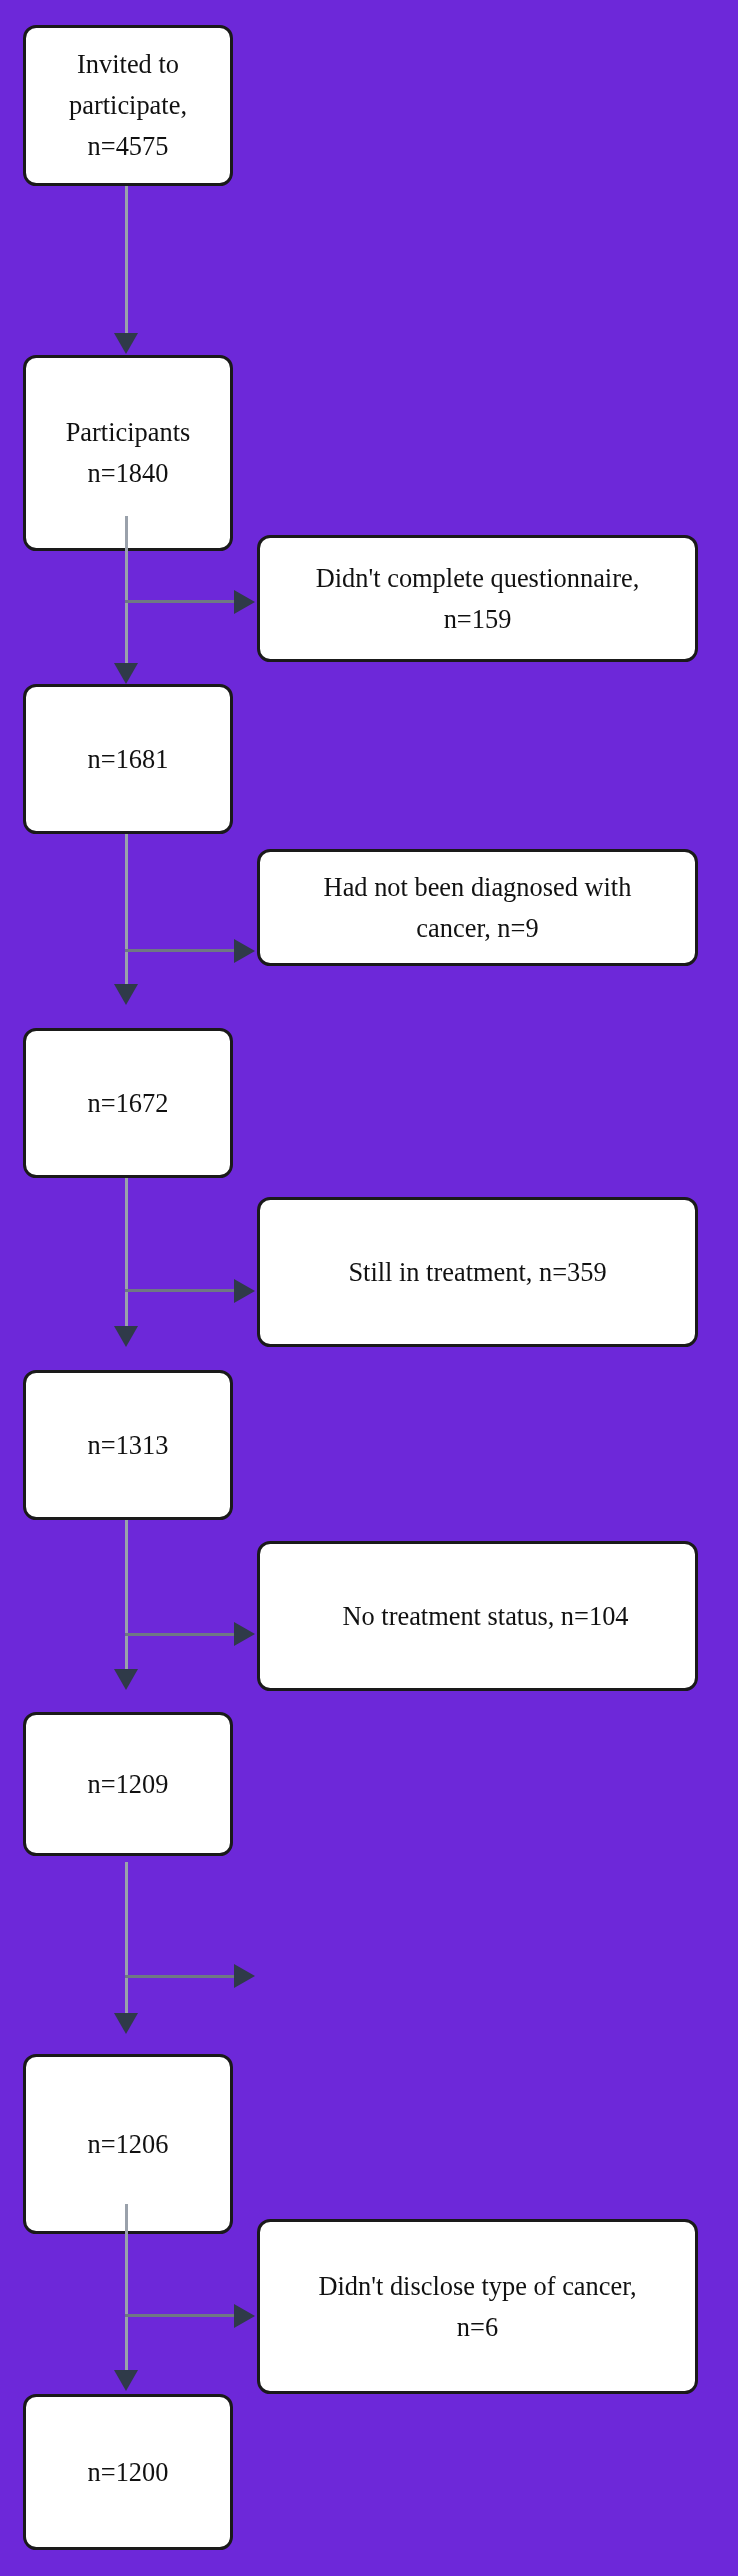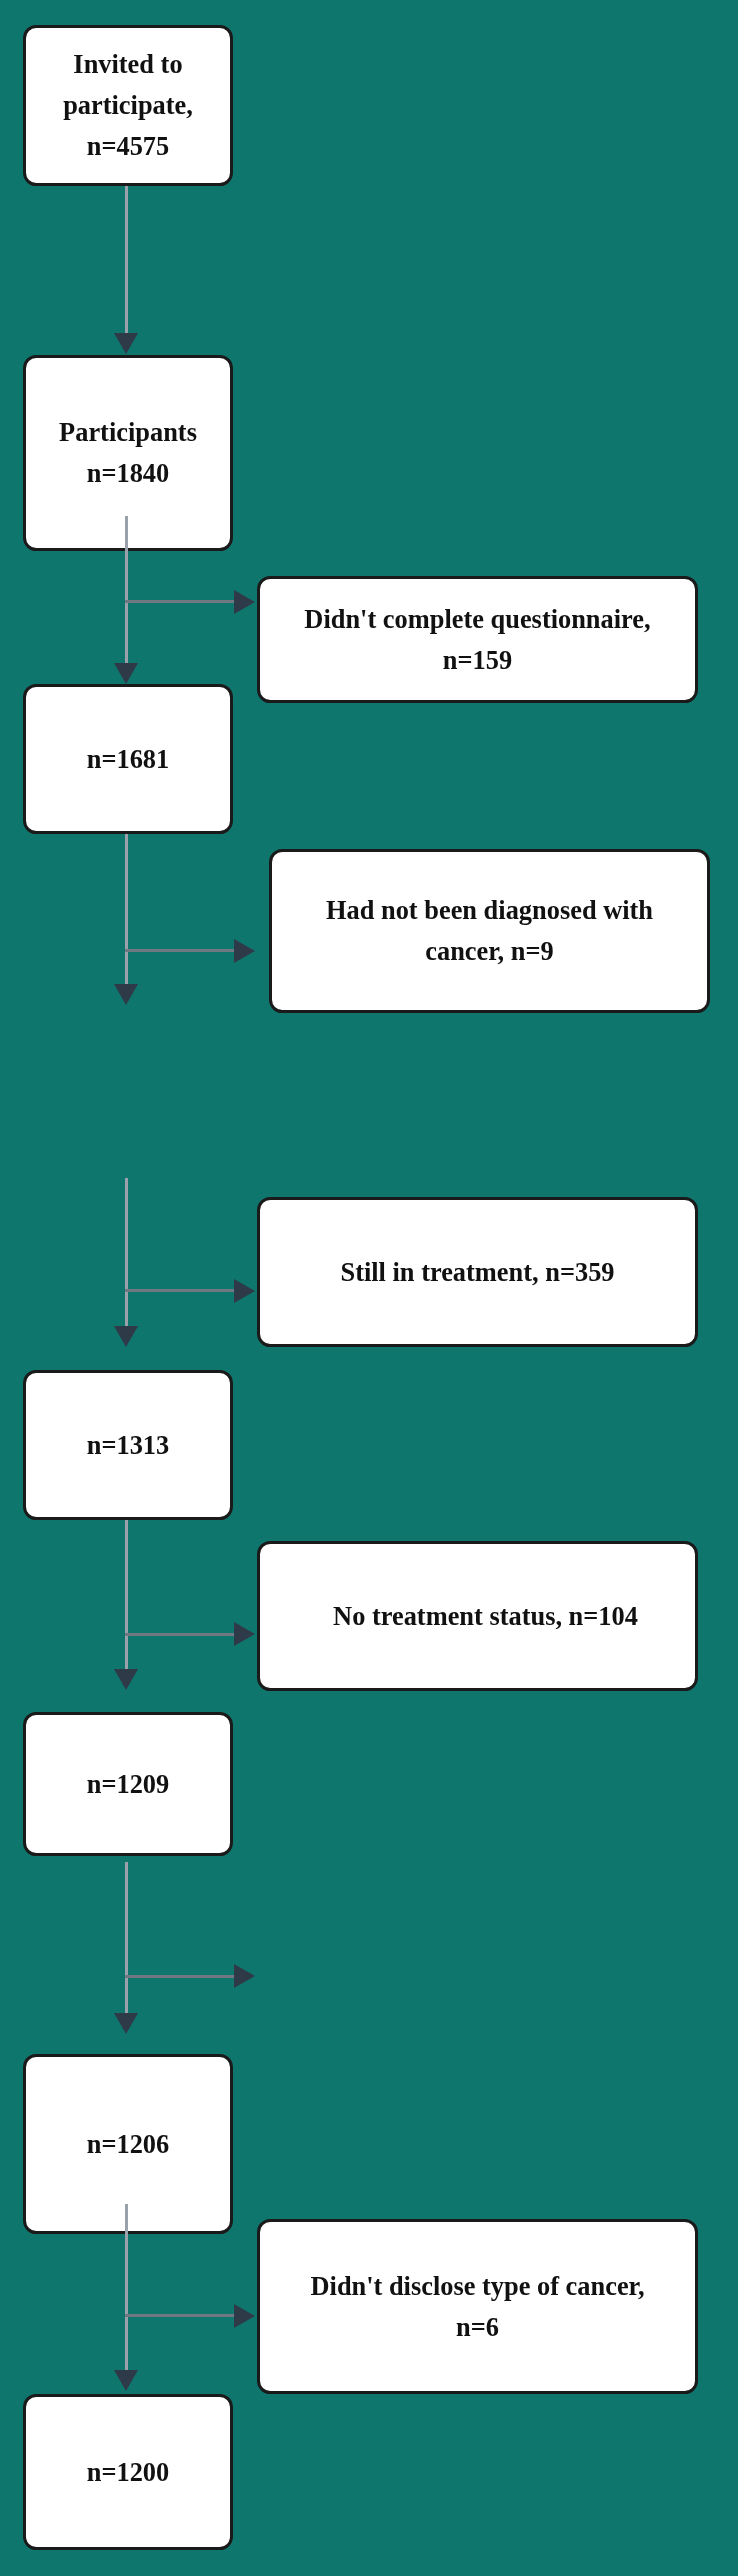--- a/index.html
+++ b/index.html
@@ -9,23 +9,22 @@
   }
   body {
     font-family: "Liberation Serif", "DejaVu Serif", serif;
     color: #111111;
   }
 
   #flowchart {
     position: relative;
     width: 739px;
     height: 2576px;
-    background: #0f766e;
+    background: #6d28d9;
     overflow: hidden;
-    font-weight: bold;
   }
 
   
   .node {
     position: absolute;
     box-sizing: border-box;
     background: #ffffff;
     border: 3px solid #1a1a1a;
     border-radius: 13.2px;
     display: flex;
@@ -102,39 +101,42 @@
   <div class="node main" style="top:355px; height:196px;">
     <span class="node-label">Participants
 n=1840</span>
   </div>
 
   <div class="vline" style="top:516px; height:153px;"></div>
   <div class="arrow-down" style="top:663px;"></div>
   <div class="hline" style="top:600px; width:114px;"></div>
   <div class="arrow-right" style="left:234px; top:590px;"></div>
 
-  <div class="node side" style="top:535px; height:127px;margin-top:41px;">
+  <div class="node side" style="top:535px; height:127px;">
     <span class="node-label">Didn't complete questionnaire,
 n=159</span>
   </div>
 
   <div class="node main" style="top:684px; height:150px;">
     <span class="node-label">n=1681</span>
   </div>
 
   <div class="vline" style="top:834px; height:156px;"></div>
   <div class="arrow-down" style="top:984px;"></div>
   <div class="hline" style="top:949px; width:114px;"></div>
   <div class="arrow-right" style="left:234px; top:939px;"></div>
 
-  <div class="node side" style="top:849px; height:164px;margin-left:12px;">
+  <div class="node side" style="top:849px; height:117px;">
     <span class="node-label">Had not been diagnosed with
 cancer, n=9</span>
   </div>
 
+  <div class="node main" style="top:1028px; height:150px;">
+    <span class="node-label">n=1672</span>
+  </div>
 
   <div class="vline" style="top:1178px; height:155px;"></div>
   <div class="arrow-down" style="top:1326px;"></div>
   <div class="hline" style="top:1289px; width:114px;"></div>
   <div class="arrow-right" style="left:234px; top:1279px;"></div>
 
   <div class="node side" style="top:1197px; height:150px;">
     <span class="node-label">Still in treatment, n=359</span>
   </div>
 

